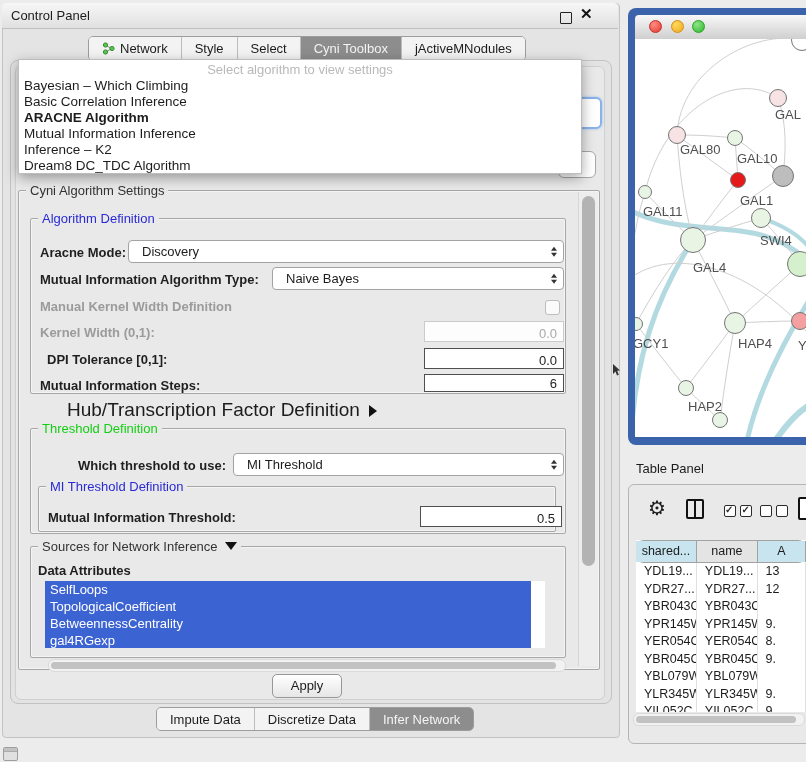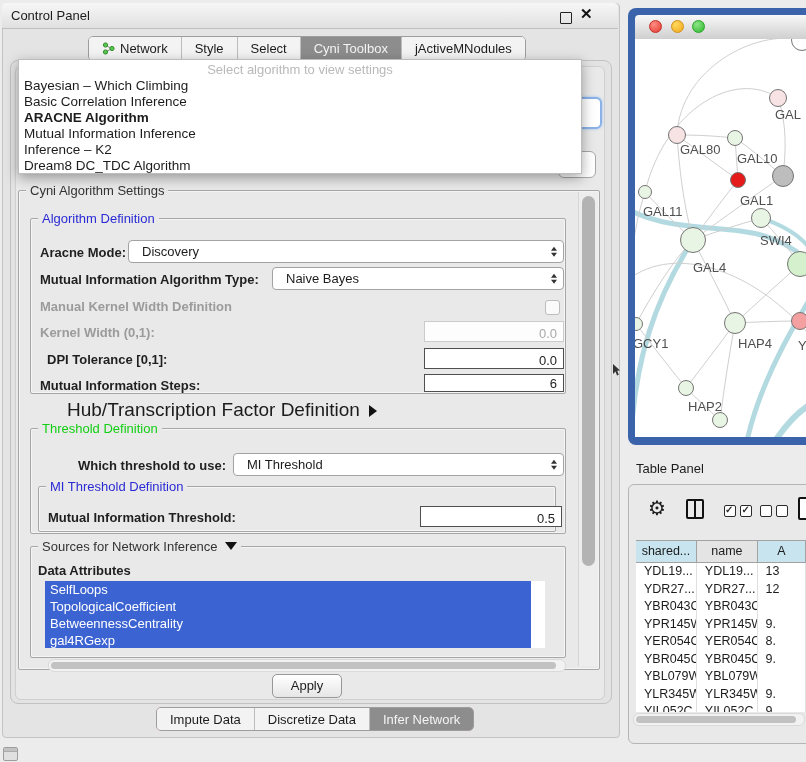--- a/index.html
+++ b/index.html
@@ -74,21 +74,21 @@
   .netcanvas{left:635px;top:39px;width:172px;height:398px;background:#fff;overflow:hidden;}
   .node{position:absolute;border:1px solid #747474;border-radius:50%;box-sizing:border-box;}
   .node-label{position:absolute;font-size:13px;color:#4f4f4f;white-space:nowrap;}
   
   .tp-label{left:636px;top:461px;font-size:13px;}
   .tpanel{left:628px;top:484px;width:182px;height:258px;background:#e9e9e9;
         border:1px solid #b5b5b5;border-radius:6px;}
   .cb{display:inline-block;width:10px;height:10px;border:1.6px solid #2b2b2b;border-radius:2px;
         position:relative;background:#fff;}
   .cb.on::after{content:"✓";position:absolute;left:0px;top:-2px;font-size:10px;font-weight:bold;color:#2b2b2b;}
-  .thead{display:flex;height:21px;border-top:1px solid #a2a2a2;border-bottom:1px solid #a2a2a2;}
+  .thead{display:flex;height:21px;border-top:1px solid #a2a2a2;border-bottom:1px solid #a2a2a2;border-radius:8px;}
   .th{font-size:12.5px;line-height:21px;text-align:center;border-right:1px solid #a2a2a2;box-sizing:border-box;}
   .th.hl{background:#c7e4ef;}
   .th.plain{background:#e4e4e4;}
   .trow{display:flex;height:17.5px;background:#fff;}
   .td{font-size:12.5px;line-height:17.5px;padding-left:8px;box-sizing:border-box;
         border-right:1px solid #e0e0e0;overflow:hidden;white-space:nowrap;}
 </style>
 </head>
 <body>
 

